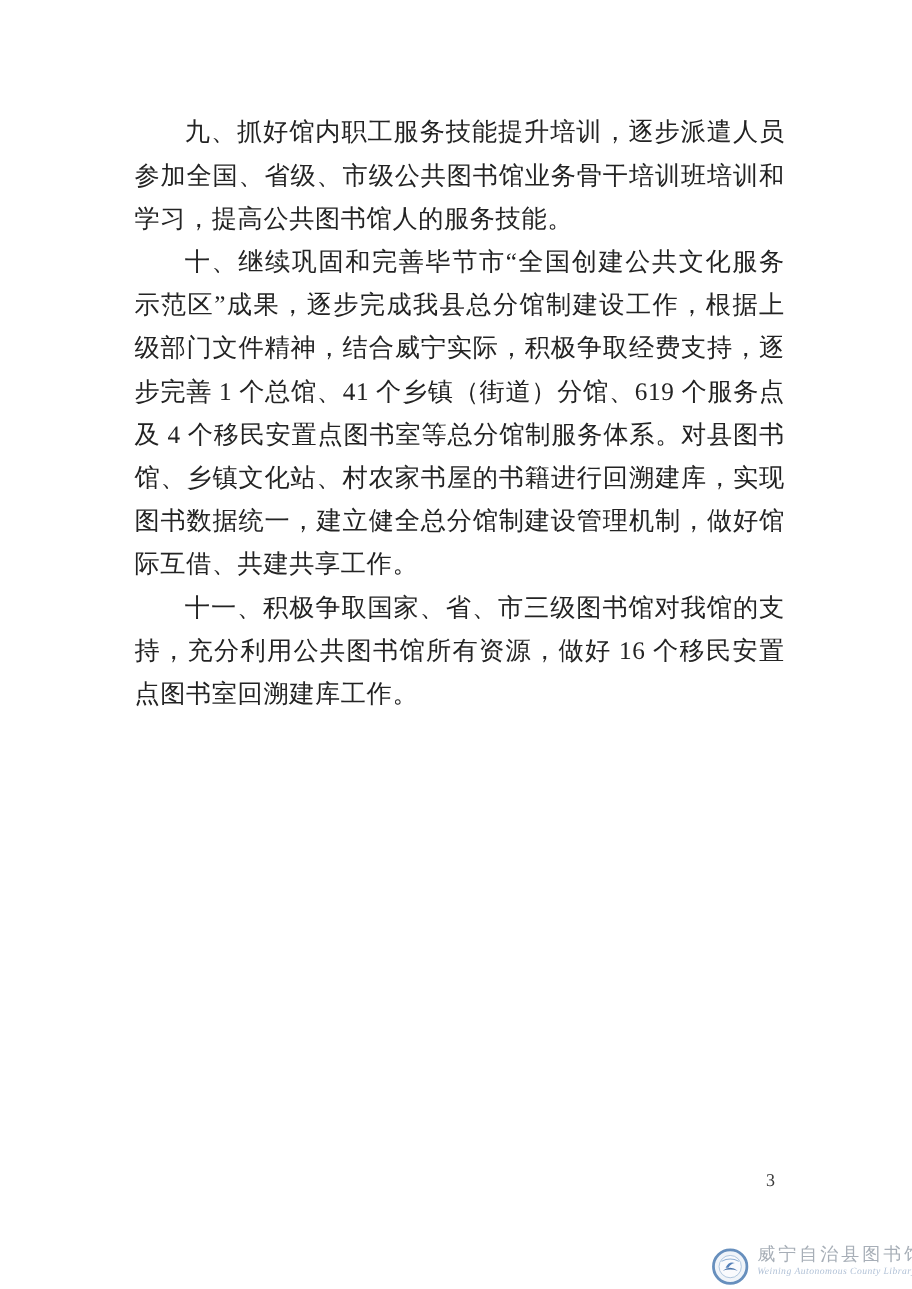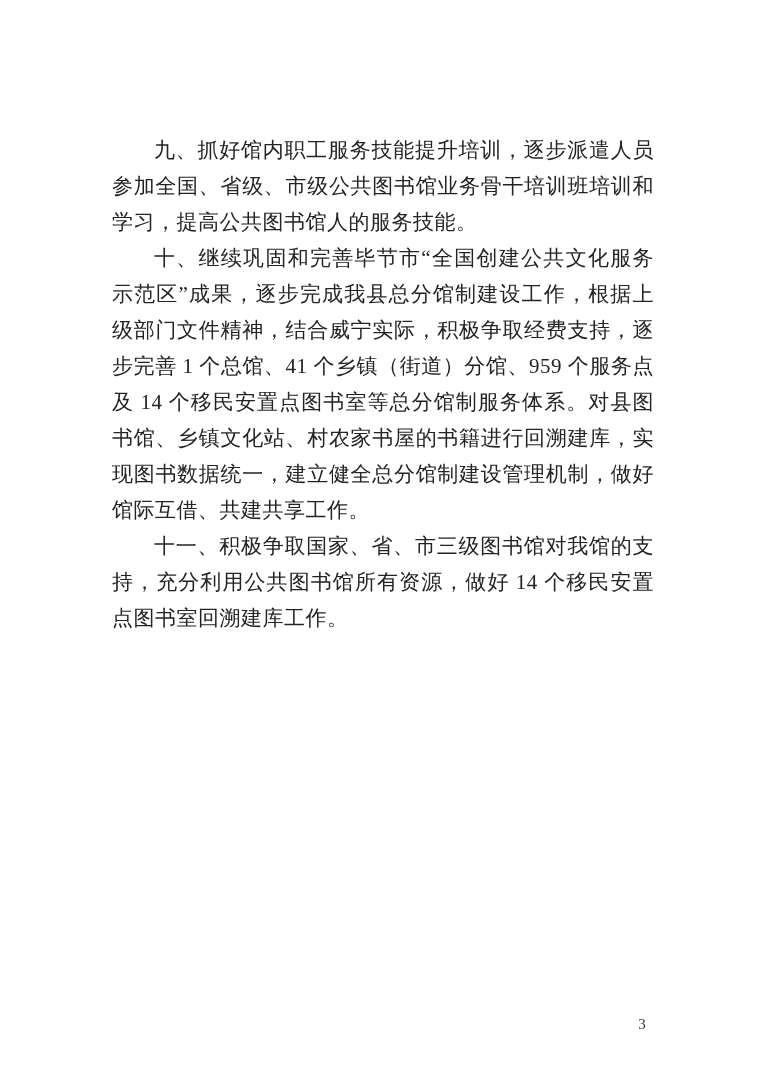--- a/index.html
+++ b/index.html
@@ -13,21 +13,20 @@
   body{
     background:#ffffff;
     position:relative;
     overflow:hidden;
     font-family:"Liberation Serif","DejaVu Serif",serif;
   }
   .doc-page{
     position:absolute;
     inset:0;
     background:#ffffff;
-    margin-top:40px;
   }
   .doc-content{
     position:absolute;
     left:112px;
     top:92px;
     width:542px;
     color:var(--ink);
     font-size:21px;
     line-height:36px;
     text-align:justify;
@@ -85,22 +84,22 @@
     font-family:"Liberation Serif","DejaVu Serif",serif;
   }
 </style>
 </head>
 <body>
 
 <div class="doc-page">
 
   <div class="doc-content">
     <p>九、抓好馆内职工服务技能提升培训，逐步派遣人员参加全国、省级、市级公共图书馆业务骨干培训班培训和学习，提高公共图书馆人的服务技能。</p>
-    <p>十、继续巩固和完善毕节市“全国创建公共文化服务示范区”成果，逐步完成我县总分馆制建设工作，根据上级部门文件精神，结合威宁实际，积极争取经费支持，逐步完善 1 个总馆、41 个乡镇（街道）分馆、959 个服务点及 14 个移民安置点图书室等总分馆制服务体系。对县图书馆、乡镇文化站、村农家书屋的书籍进行回溯建库，实现图书数据统一，建立健全总分馆制建设管理机制，做好馆际互借、共建共享工作。</p>
-    <p>十一、积极争取国家、省、市三级图书馆对我馆的支持，充分利用公共图书馆所有资源，做好 14 个移民安置点图书室回溯建库工作。</p>
+    <p>十、继续巩固和完善毕节市“全国创建公共文化服务示范区”成果，逐步完成我县总分馆制建设工作，根据上级部门文件精神，结合威宁实际，积极争取经费支持，逐步完善 1 个总馆、41 个乡镇（街道）分馆、619 个服务点及 4 个移民安置点图书室等总分馆制服务体系。对县图书馆、乡镇文化站、村农家书屋的书籍进行回溯建库，实现图书数据统一，建立健全总分馆制建设管理机制，做好馆际互借、共建共享工作。</p>
+    <p>十一、积极争取国家、省、市三级图书馆对我馆的支持，充分利用公共图书馆所有资源，做好 16 个移民安置点图书室回溯建库工作。</p>
   </div>
 
   <div class="page-number">3</div>
 
   <div class="watermark">
     <svg class="wm-logo" viewBox="0 0 32 32" xmlns="http://www.w3.org/2000/svg" aria-hidden="true">
       <circle cx="16" cy="16" r="14.4" fill="#eef3f9" stroke="var(--ring-blue)" stroke-width="2.4"></circle>
       <circle cx="16" cy="16" r="9.6" fill="#f8fafd" stroke="#9db8d6" stroke-width="0.8"></circle>
       <path d="M9.5 19.5 Q16 14.5 22.5 19.5 Q16 17.5 9.5 19.5 Z" fill="#2f5e9e"></path>
       <path d="M12 17 Q15 11 20 13 Q16.5 13.5 14.5 17 Z" fill="#3a6cae"></path>

